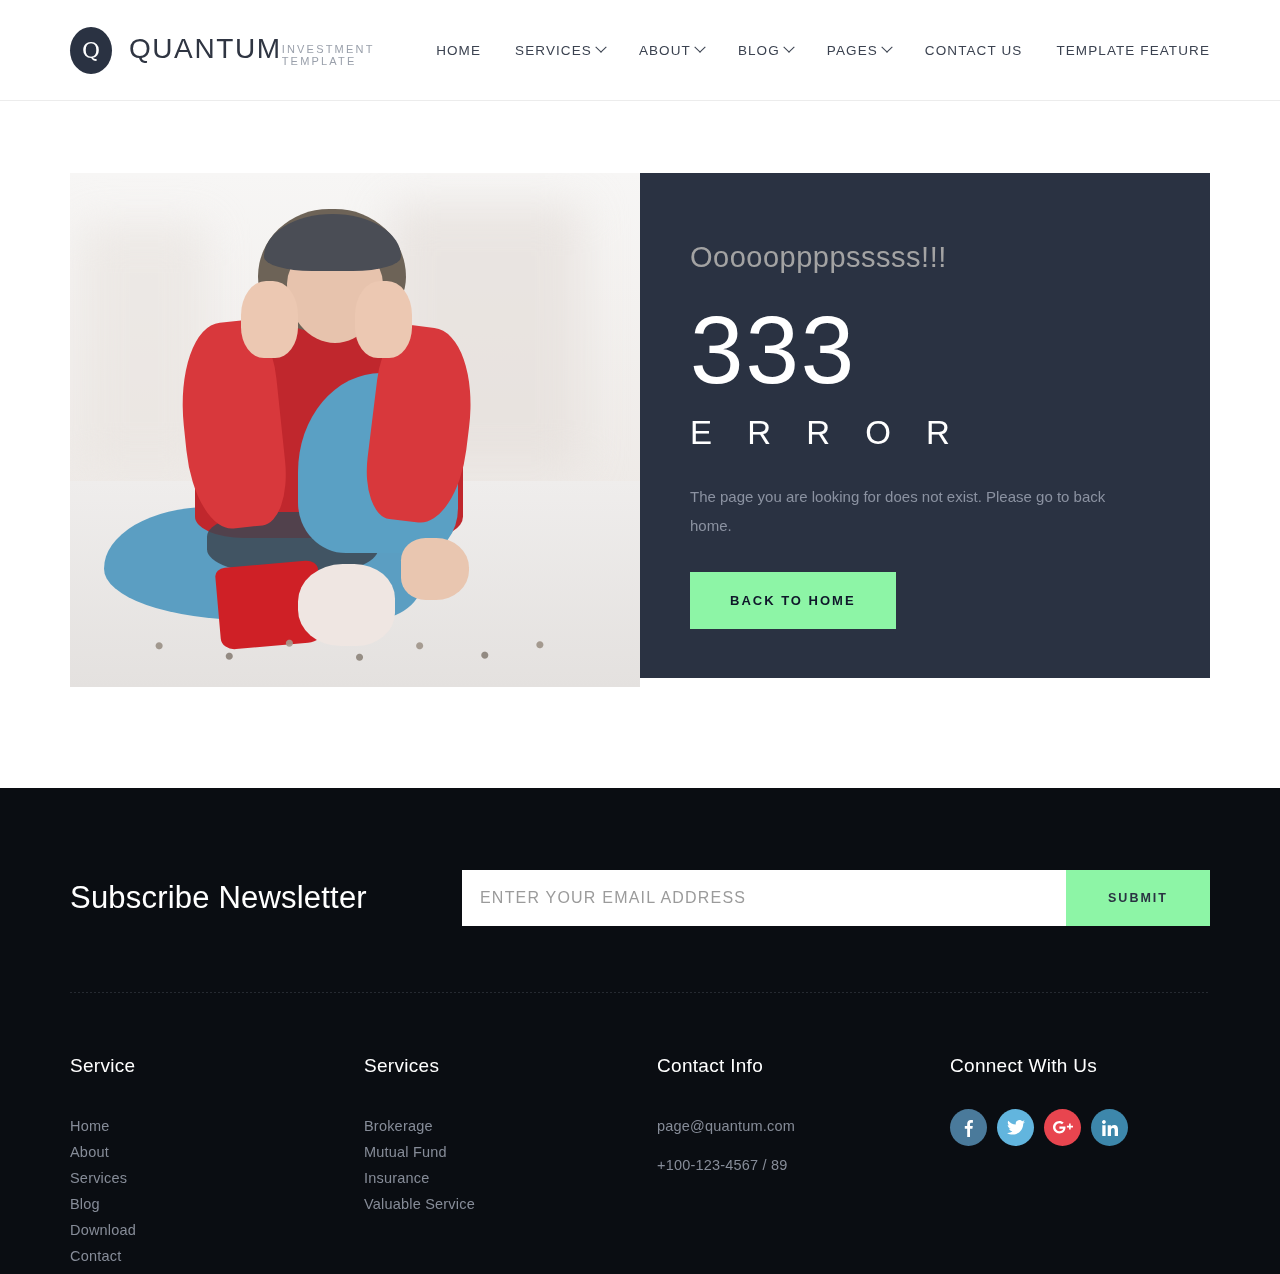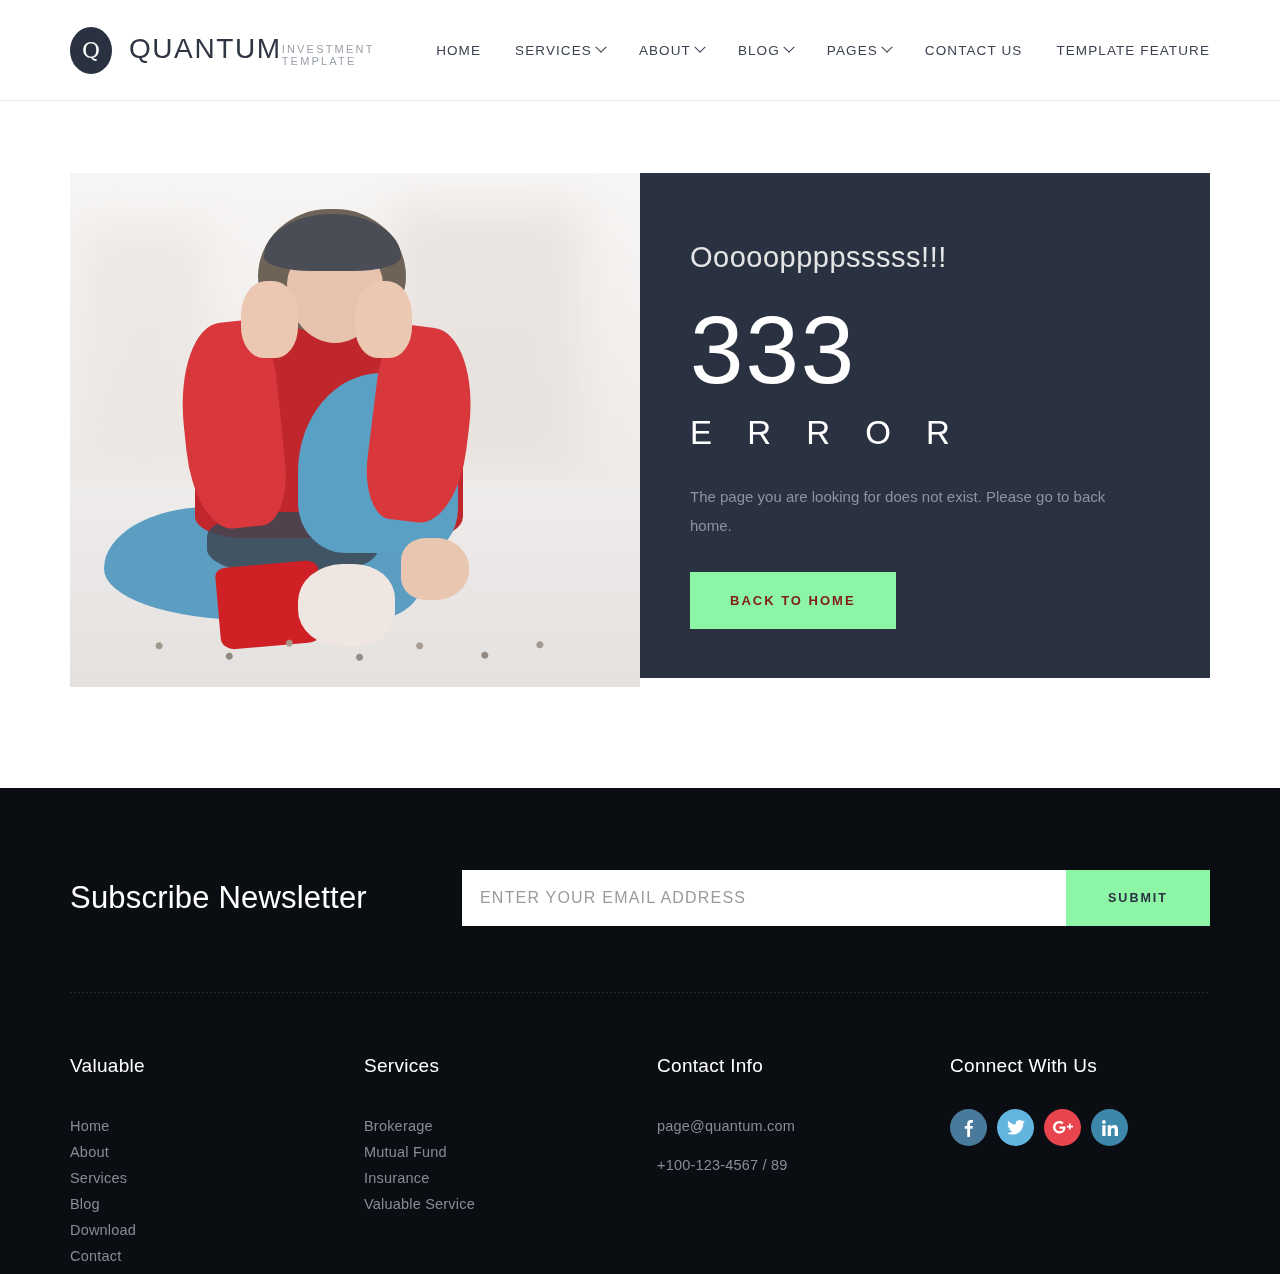--- a/index.html
+++ b/index.html
@@ -60,38 +60,38 @@
     position:relative; overflow:hidden;
     background:#f2efed; flex:0 0 570px;
   }
   .error-panel{
     width:570px; height:505px;
     background:#2a3242;
     padding:70px 0 0 50px;
     flex:0 0 570px;
   }
   .oops{
-    font-size:29px; font-weight:300; color:#e5e5e5;
+    font-size:29px; font-weight:300; color:#a3a3a3;
     letter-spacing:0.5px; line-height:1;
   }
   .code-404{
     font-size:96px; font-weight:200; color:#ffffff;
     letter-spacing:2px; line-height:1.12; margin-top:24px;
   }
   .err-word{
     font-size:33px; font-weight:300; color:#ffffff;
     letter-spacing:13px; margin-top:10px;
   }
   .err-desc{
     font-size:15px; font-weight:300; color:#8b92a1;
     line-height:1.95; margin-top:30px; max-width:450px;
   }
   .btn-home{
     display:inline-block; margin-top:32px;
-    background:#8df5a6; color:#7f1d1d;
+    background:#8df5a6; color:#0f172a;
     font-size:13px; font-weight:700; letter-spacing:2px;
     padding:21px 40px; border:none; cursor:pointer;
   }
 
   
   .ph-bg{ position:absolute; inset:0; background:
       linear-gradient(180deg,#f6f4f3 0%,#efecea 55%,#e9e5e3 72%,#f3f0ef 100%); }
   .ph-wall{ position:absolute; left:0; right:0; top:0; height:62%;
       background:linear-gradient(180deg,#f7f6f5,#eeeae7); }
   .ph-blur1{ position:absolute; left:56%; top:6%; width:34%; height:52%;
@@ -280,21 +280,21 @@
       <input class="nl-input" type="text" placeholder="ENTER YOUR EMAIL ADDRESS" style="">
       <button class="nl-submit">SUBMIT</button>
     </div>
   </div>
 
   <div class="divider"></div>
 
   <div class="foot-cols">
 
     <div class="fcol c1">
-      <h3>Valuable</h3>
+      <h3>Service</h3>
       <a class="flink">Home</a>
       <a class="flink">About</a>
       <a class="flink">Services</a>
       <a class="flink">Blog</a>
       <a class="flink">Download</a>
       <a class="flink">Contact</a>
     </div>
 
     <div class="fcol c2">
       <h3>Services</h3>

